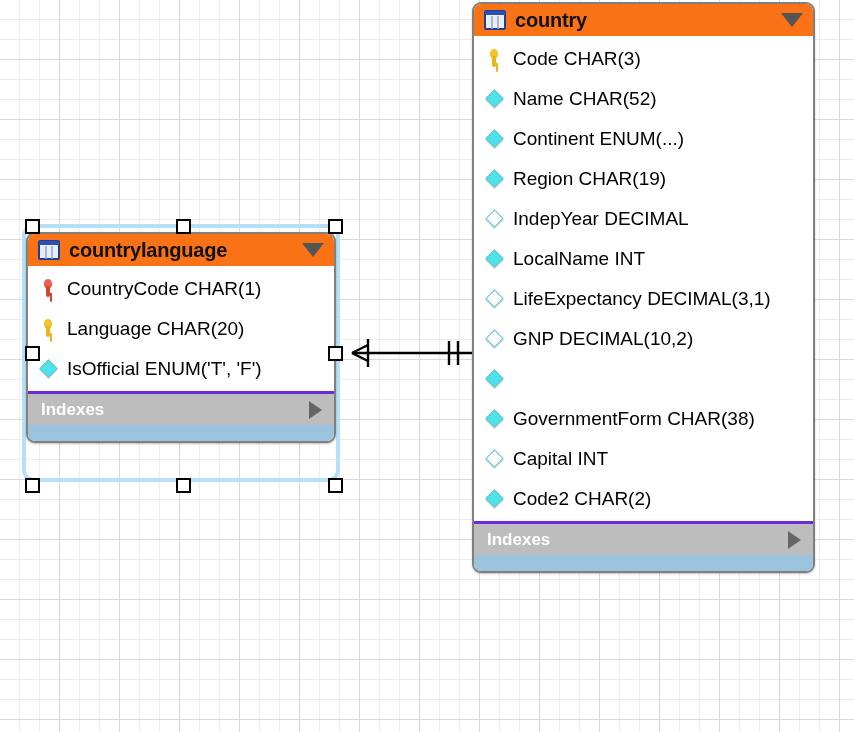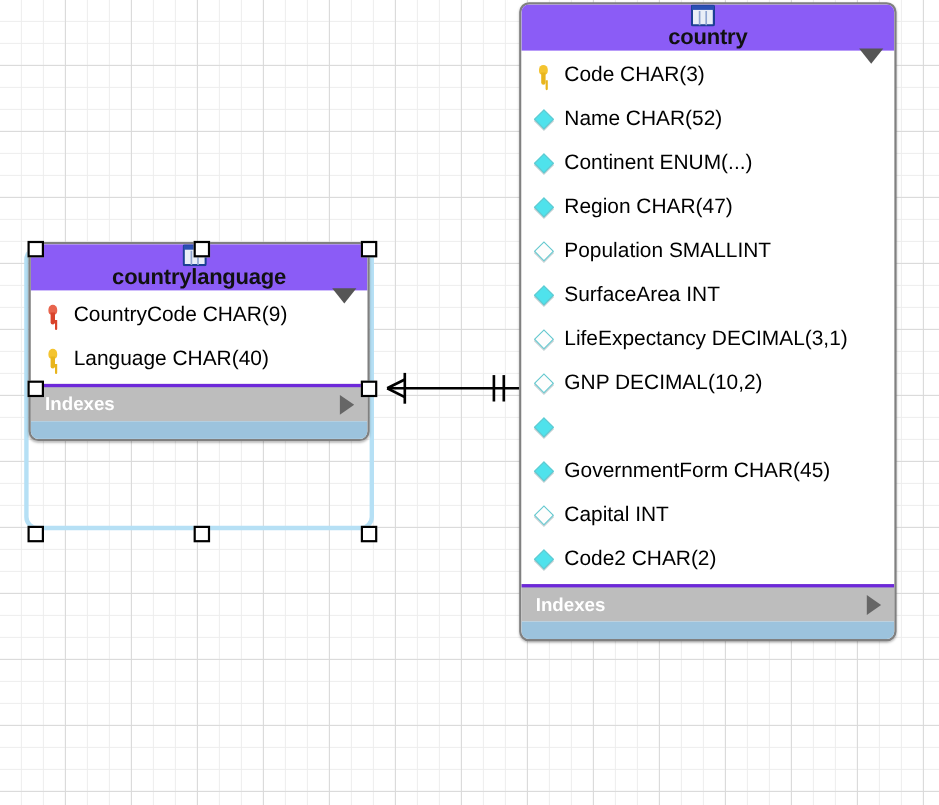--- a/index.html
+++ b/index.html
@@ -35,28 +35,27 @@
     position: absolute;
     box-sizing: border-box;
     background: #ffffff;
     border: 2px solid #808080;
     border-radius: 9px;
     box-shadow: 0 1px 2px rgba(0,0,0,0.25);
     overflow: hidden;
   }
 
   .tbl-header {
-    height: 42px;
-    background: #8b5cf6;
+    height: 32px;
+    background: #f97316;
     display: flex;
     align-items: center;
     padding: 0 10px 0 10px;
     box-sizing: border-box;
     position: relative;
-    flex-direction: column;
   }
 
   .tbl-icon {
     width: 22px;
     height: 20px;
     flex: 0 0 auto;
     margin-right: 9px;
     position: relative;
   }
 
@@ -210,46 +209,52 @@
       <line x1="352" y1="353" x2="368" y2="361"></line>
       <line x1="368" y1="339" x2="368" y2="367"></line>
 
       <line x1="449" y1="341" x2="449" y2="365"></line>
       <line x1="458" y1="341" x2="458" y2="365"></line>
     </g>
   </svg>
 
   <div class="sel-glow" style="left:22px; top:224px; width:318px; height:258px;"></div>
 
-  <div class="eer-table" style="left:26px; top:220px; width:310px;">
+  <div class="eer-table" style="left:26px; top:232px; width:310px;">
     <div class="tbl-header">
       <span class="tbl-icon">
         <svg width="22" height="20" viewBox="0 0 22 20">
           <rect x="1" y="1" width="20" height="18" rx="1" fill="#e9eef7" stroke="#1c3f94" stroke-width="2"></rect>
           <rect x="1" y="1" width="20" height="4" fill="#2b4fb5"></rect>
           <line x1="8" y1="6" x2="8" y2="19" stroke="#8fa4cf" stroke-width="1.5"></line>
           <line x1="14" y1="6" x2="14" y2="19" stroke="#8fa4cf" stroke-width="1.5"></line>
         </svg>
       </span>
       <span class="tbl-title">countrylanguage</span>
       <span class="tbl-chevron"></span>
     </div>
 
     <div class="col-list">
       <div class="col-row">
         <span class="col-glyph">
           <i class="glyph-key key-red"></i>
         </span>
-        <span class="col-name">CountryCode CHAR(9)</span>
+        <span class="col-name">CountryCode CHAR(1)</span>
       </div>
       <div class="col-row">
         <span class="col-glyph">
           <i class="glyph-key key-yellow"></i>
         </span>
-        <span class="col-name">Language CHAR(40)</span>
+        <span class="col-name">Language CHAR(20)</span>
+      </div>
+      <div class="col-row">
+        <span class="col-glyph">
+          <i class="glyph-dia dia-filled"></i>
+        </span>
+        <span class="col-name">IsOfficial ENUM('T', 'F')</span>
       </div>
     </div>
 
     <div class="tbl-indexes">
       <span class="idx-label">Indexes</span>
       <span class="idx-arrow"></span>
     </div>
     <div class="tbl-footstrip"></div>
   </div>
 
@@ -292,33 +297,33 @@
       <div class="col-row">
         <span class="col-glyph">
           <i class="glyph-dia dia-filled"></i>
         </span>
         <span class="col-name">Continent ENUM(...)</span>
       </div>
       <div class="col-row">
         <span class="col-glyph">
           <i class="glyph-dia dia-filled"></i>
         </span>
-        <span class="col-name">Region CHAR(47)</span>
+        <span class="col-name">Region CHAR(19)</span>
       </div>
       <div class="col-row">
         <span class="col-glyph">
           <i class="glyph-dia dia-hollow"></i>
         </span>
-        <span class="col-name">Population SMALLINT</span>
-      </div>
-      <div class="col-row">
-        <span class="col-glyph">
-          <i class="glyph-dia dia-filled"></i>
-        </span>
-        <span class="col-name">SurfaceArea INT</span>
+        <span class="col-name">IndepYear DECIMAL</span>
+      </div>
+      <div class="col-row">
+        <span class="col-glyph">
+          <i class="glyph-dia dia-filled"></i>
+        </span>
+        <span class="col-name">LocalName INT</span>
       </div>
       <div class="col-row">
         <span class="col-glyph">
           <i class="glyph-dia dia-hollow"></i>
         </span>
         <span class="col-name">LifeExpectancy DECIMAL(3,1)</span>
       </div>
       <div class="col-row">
         <span class="col-glyph">
           <i class="glyph-dia dia-hollow"></i>
@@ -327,21 +332,21 @@
       </div>
       <div class="col-row">
         <span class="col-glyph">
           <i class="glyph-dia dia-filled"></i>
         </span>
       </div>
       <div class="col-row">
         <span class="col-glyph">
           <i class="glyph-dia dia-filled"></i>
         </span>
-        <span class="col-name">GovernmentForm CHAR(45)</span>
+        <span class="col-name">GovernmentForm CHAR(38)</span>
       </div>
       <div class="col-row">
         <span class="col-glyph">
           <i class="glyph-dia dia-hollow"></i>
         </span>
         <span class="col-name">Capital INT</span>
       </div>
       <div class="col-row">
         <span class="col-glyph">
           <i class="glyph-dia dia-filled"></i>

